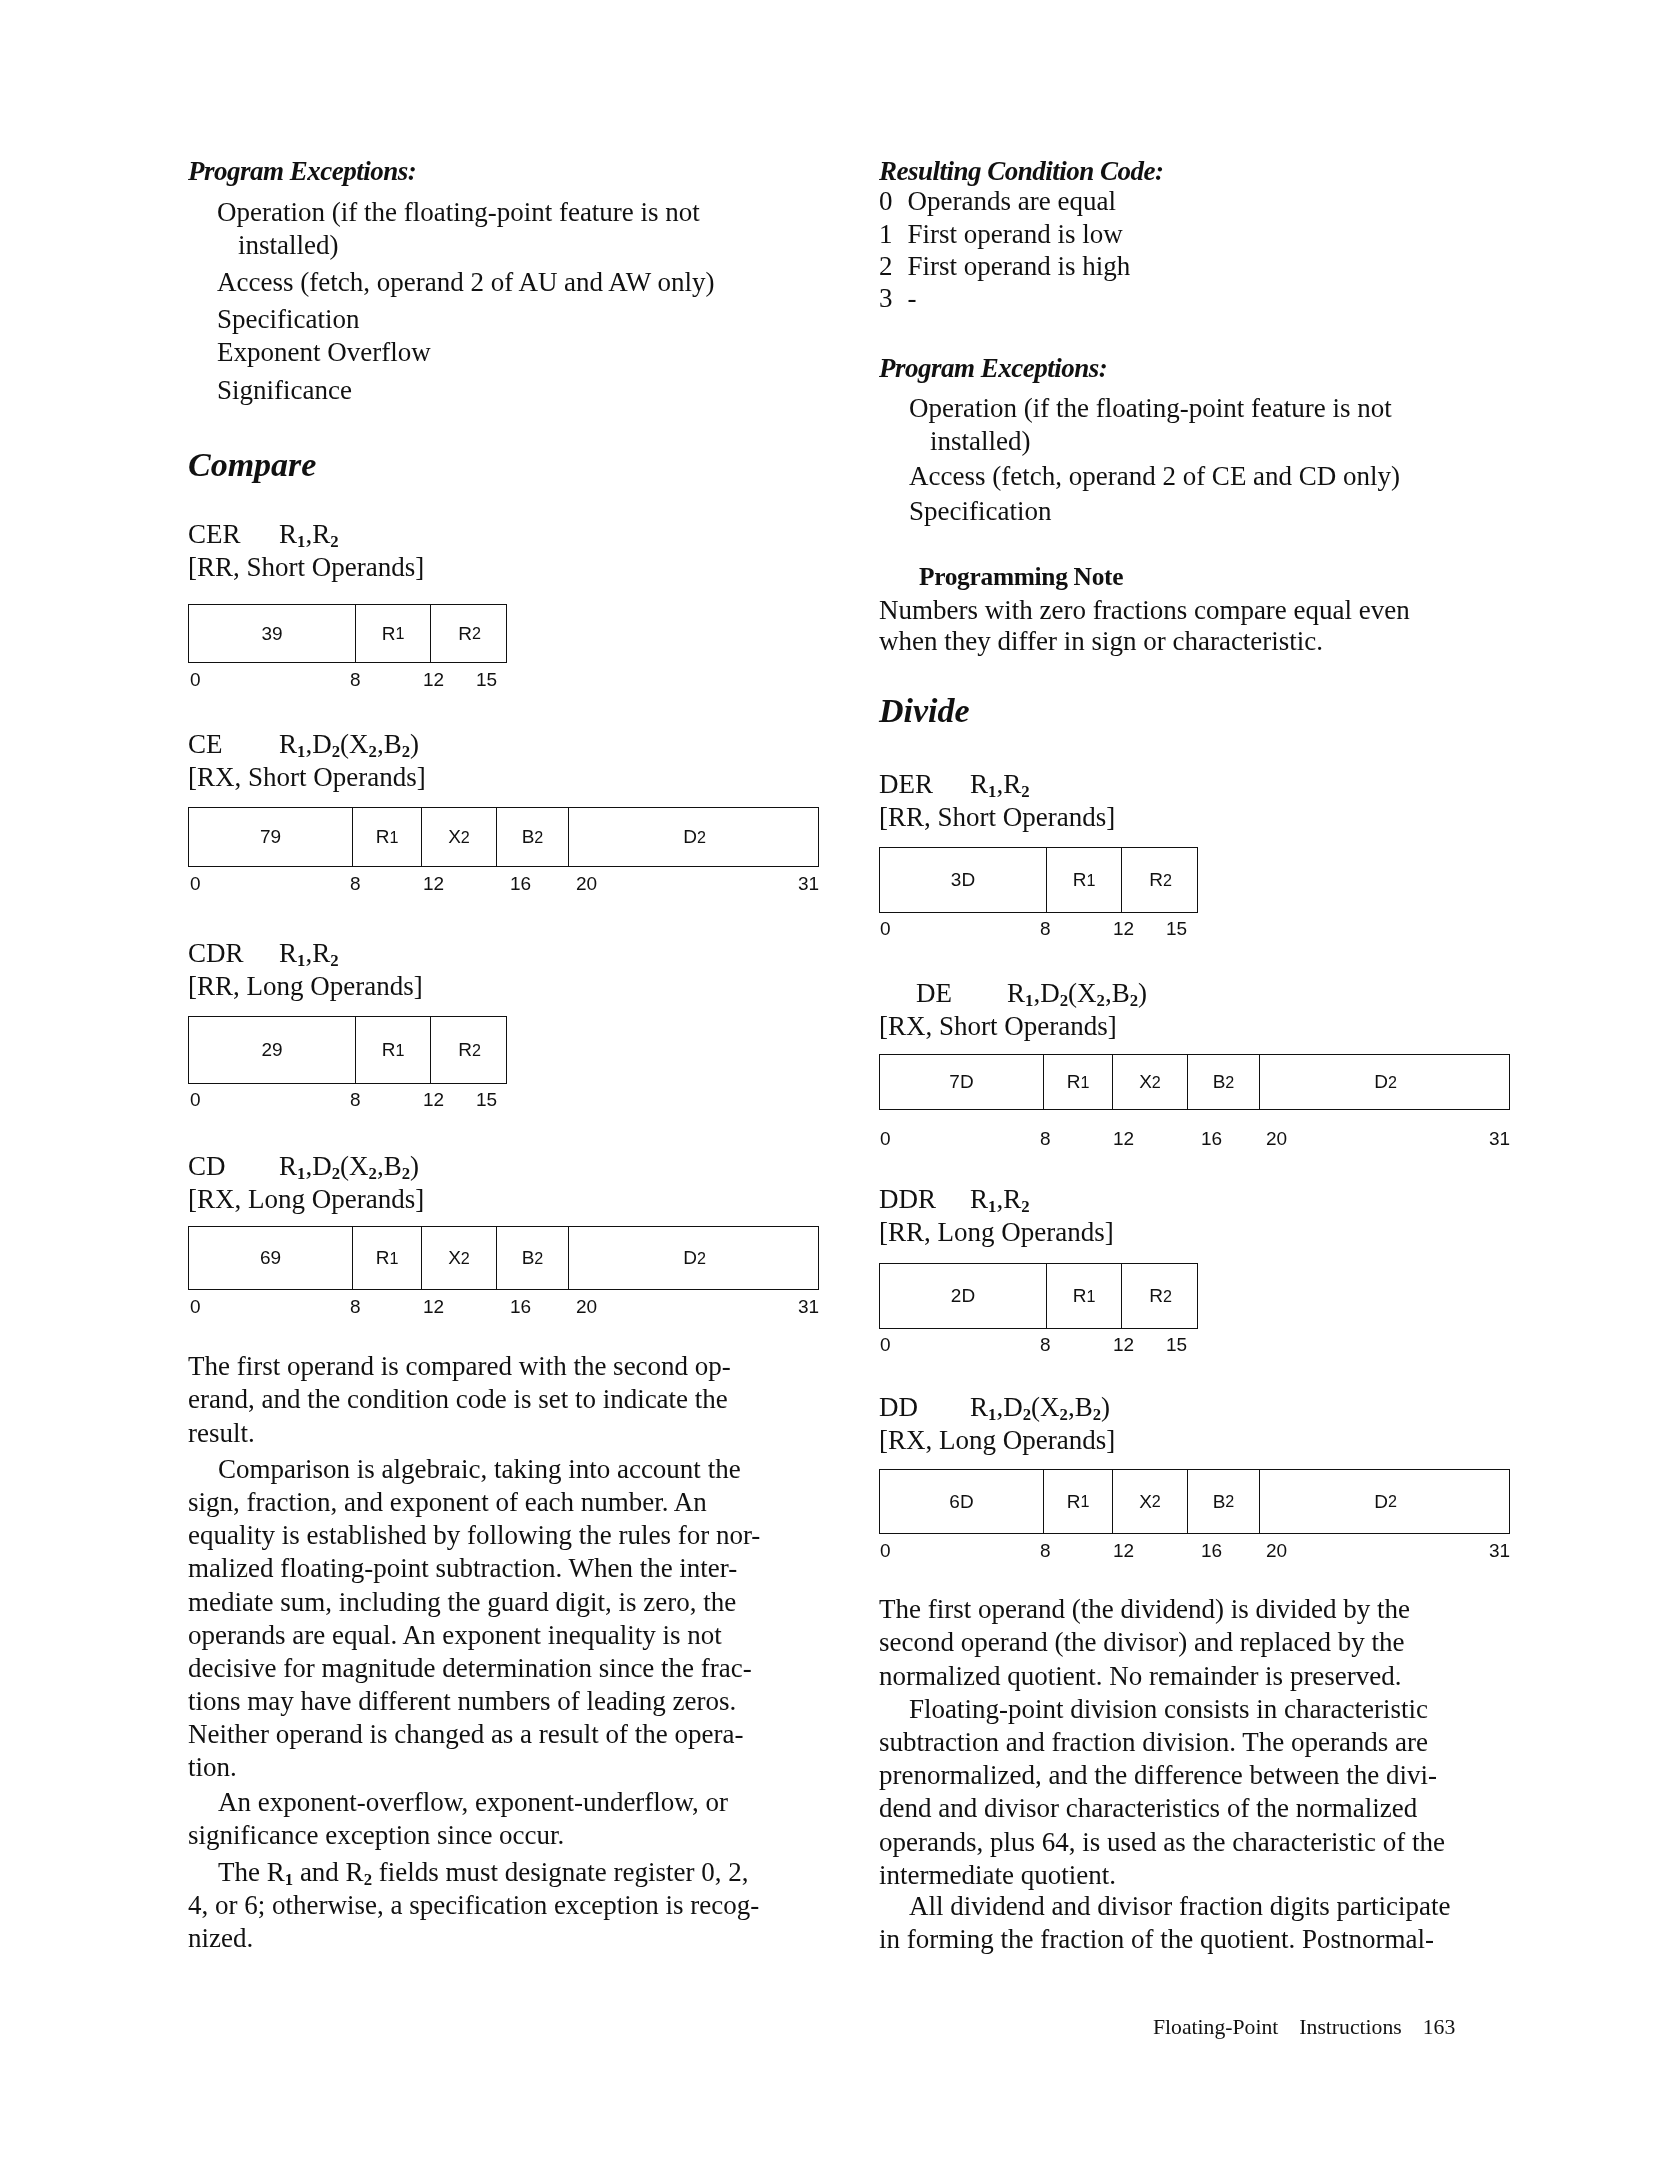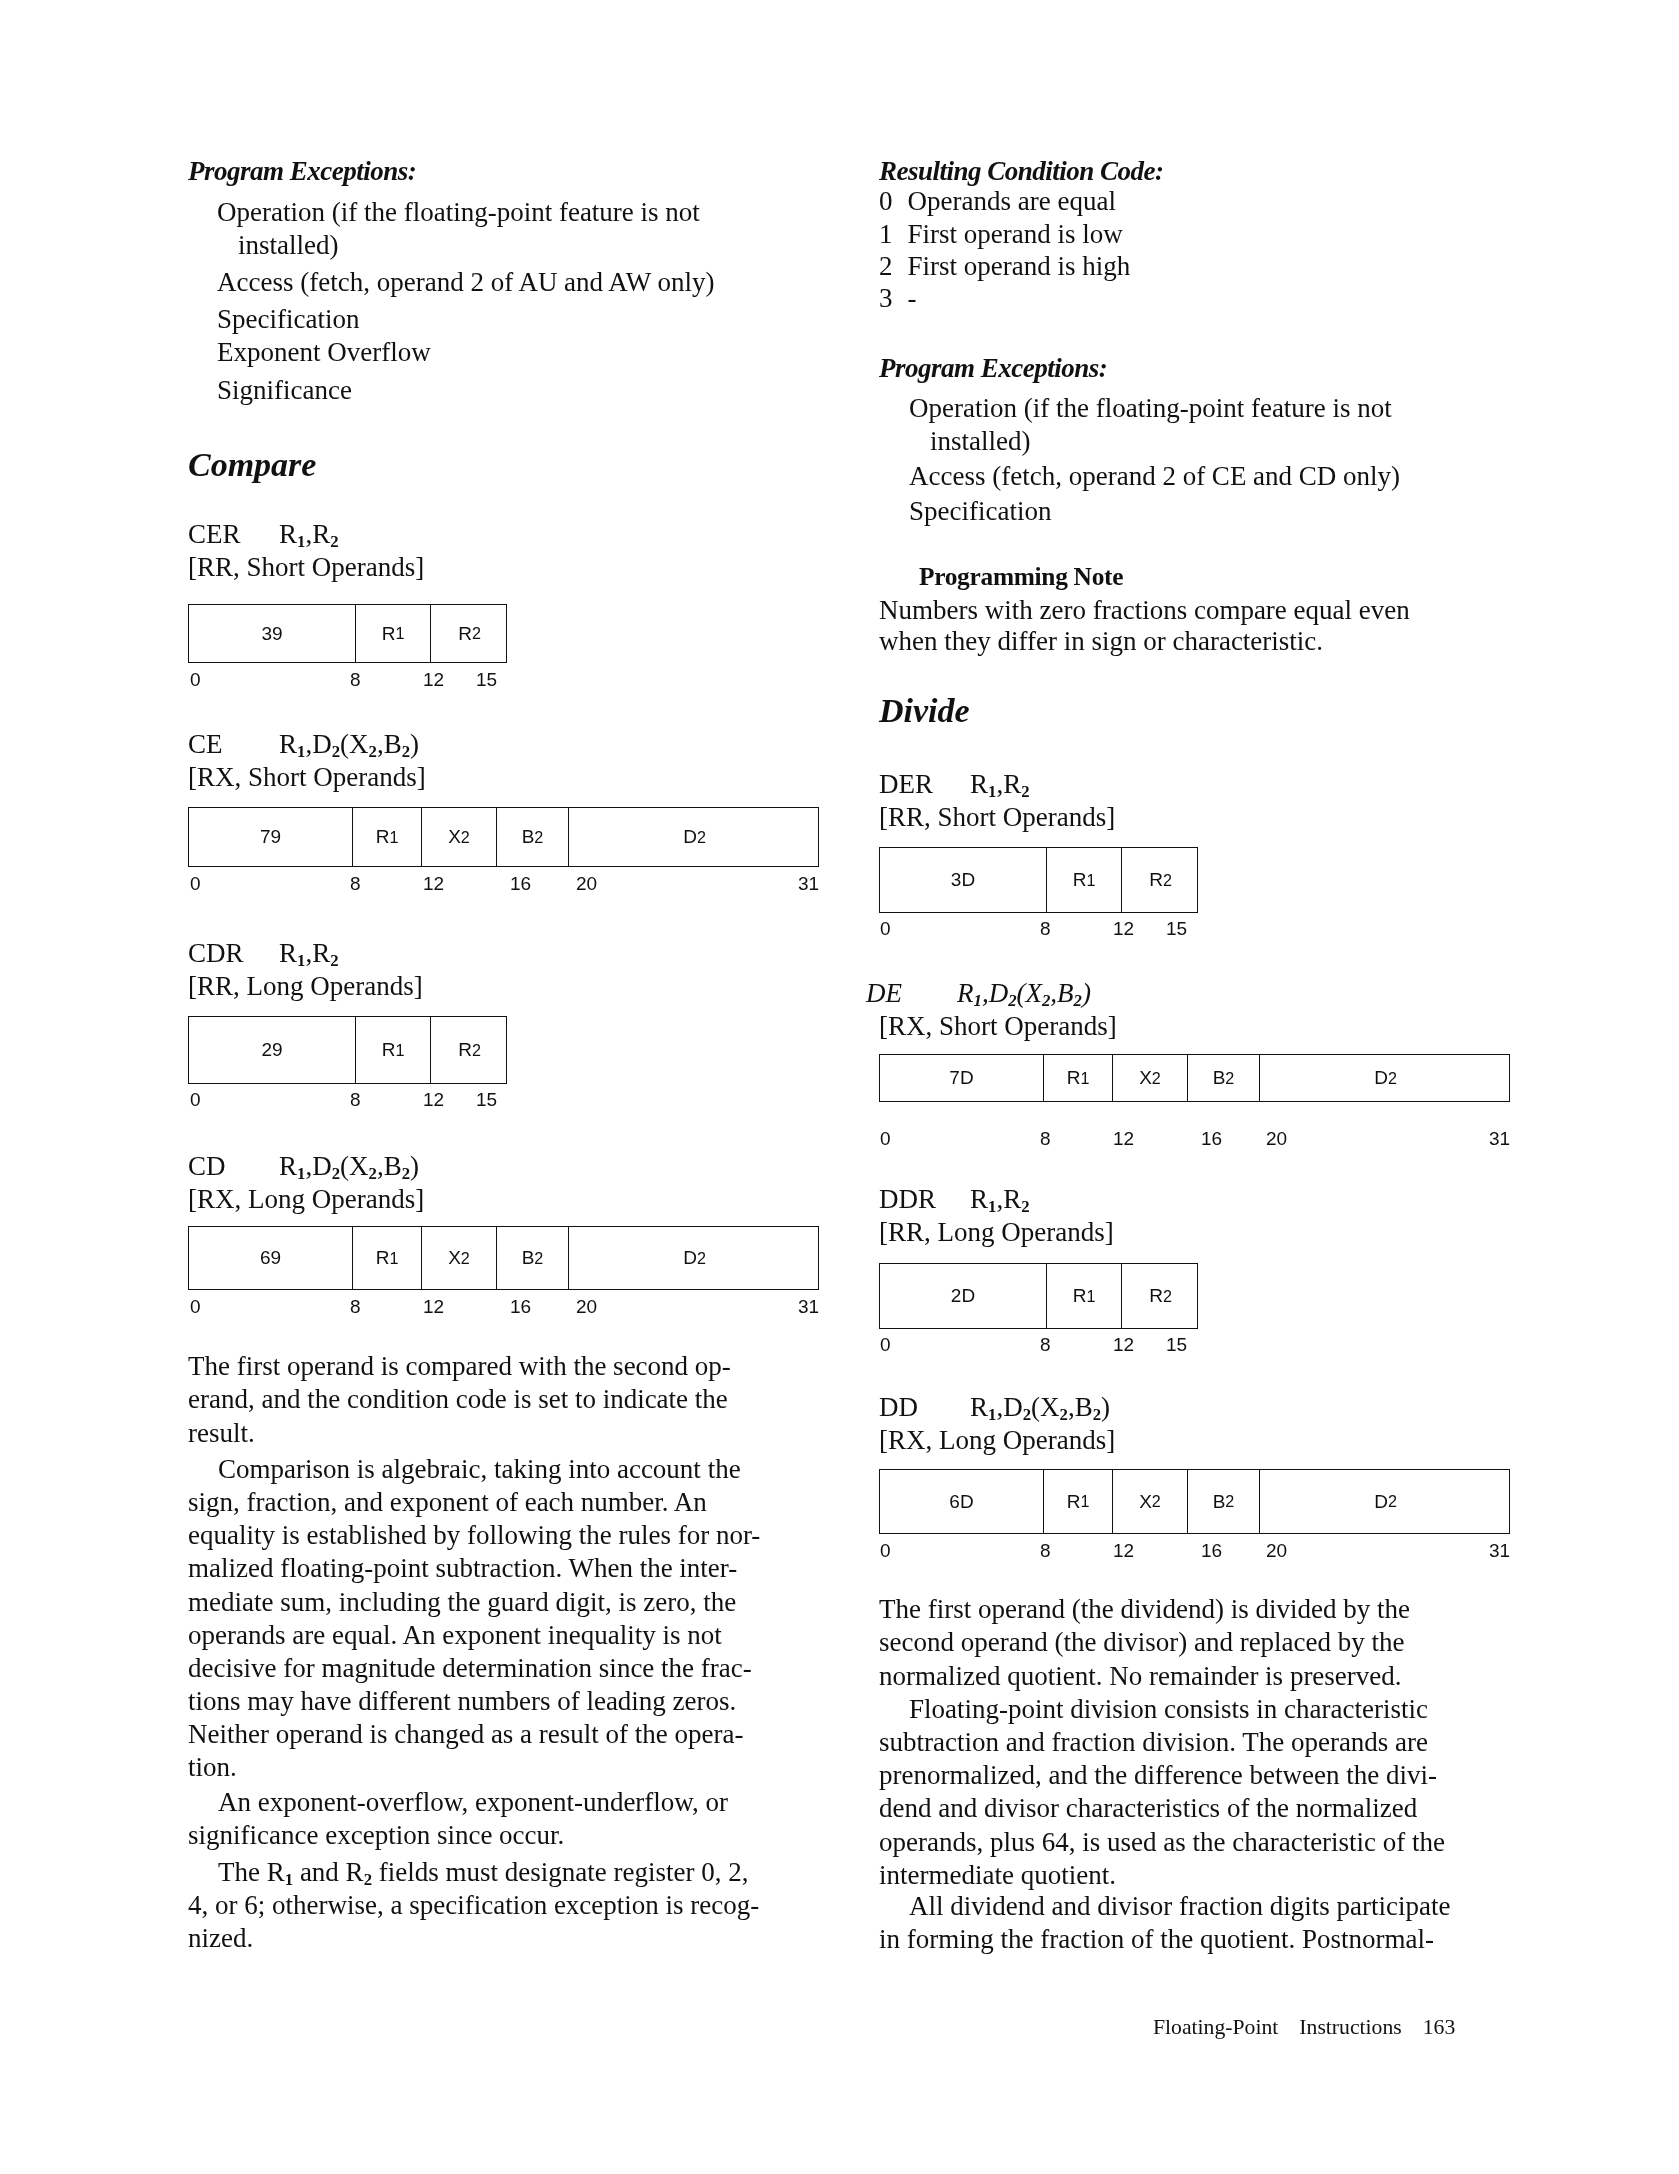--- a/index.html
+++ b/index.html
@@ -143,23 +143,23 @@
         <div class="fld first" style="left:0px;width:166px;">3D</div>
         <div class="fld" style="left:166px;width:75px;">R<sub class="">1</sub></div>
         <div class="fld" style="left:241px;width:78px;">R<sub class="">2</sub></div>
       </div>
       <div class="tick" style="left:880px;top:918px;">0</div>
       <div class="tick" style="left:1040px;top:918px;">8</div>
       <div class="tick" style="left:1113px;top:918px;">12</div>
       <div class="tick" style="left:1166px;top:918px;">15</div>
     </div>
   <div class="fmt">
-      <div class="mn" style="left:866px;top:970px;font-style:italic;"><span class="op" style="width:91px">DE</span><span>R<sub class="s">1</sub>,D<sub class="s">2</sub>(X<sub class="s">2</sub>,B<sub class="s">2</sub>)</span></div>
+      <div class="mn" style="left:916px;top:970px;"><span class="op" style="width:91px">DE</span><span>R<sub class="s">1</sub>,D<sub class="s">2</sub>(X<sub class="s">2</sub>,B<sub class="s">2</sub>)</span></div>
       <div class="mn" style="left:879px;top:1003px;">[RX, Short Operands]</div>
-      <div class="box" style="left:879px;top:1054px;width:631px;height:48px;">
+      <div class="box" style="left:879px;top:1054px;width:631px;height:56px;">
         <div class="fld first" style="left:0px;width:163px;">7D</div>
         <div class="fld" style="left:163px;width:69px;">R<sub class="">1</sub></div>
         <div class="fld" style="left:232px;width:75px;">X<sub class="">2</sub></div>
         <div class="fld" style="left:307px;width:72px;">B<sub class="">2</sub></div>
         <div class="fld" style="left:379px;width:252px;">D<sub class="">2</sub></div>
       </div>
       <div class="tick" style="left:880px;top:1128px;">0</div>
       <div class="tick" style="left:1040px;top:1128px;">8</div>
       <div class="tick" style="left:1113px;top:1128px;">12</div>
       <div class="tick" style="left:1201px;top:1128px;">16</div>

